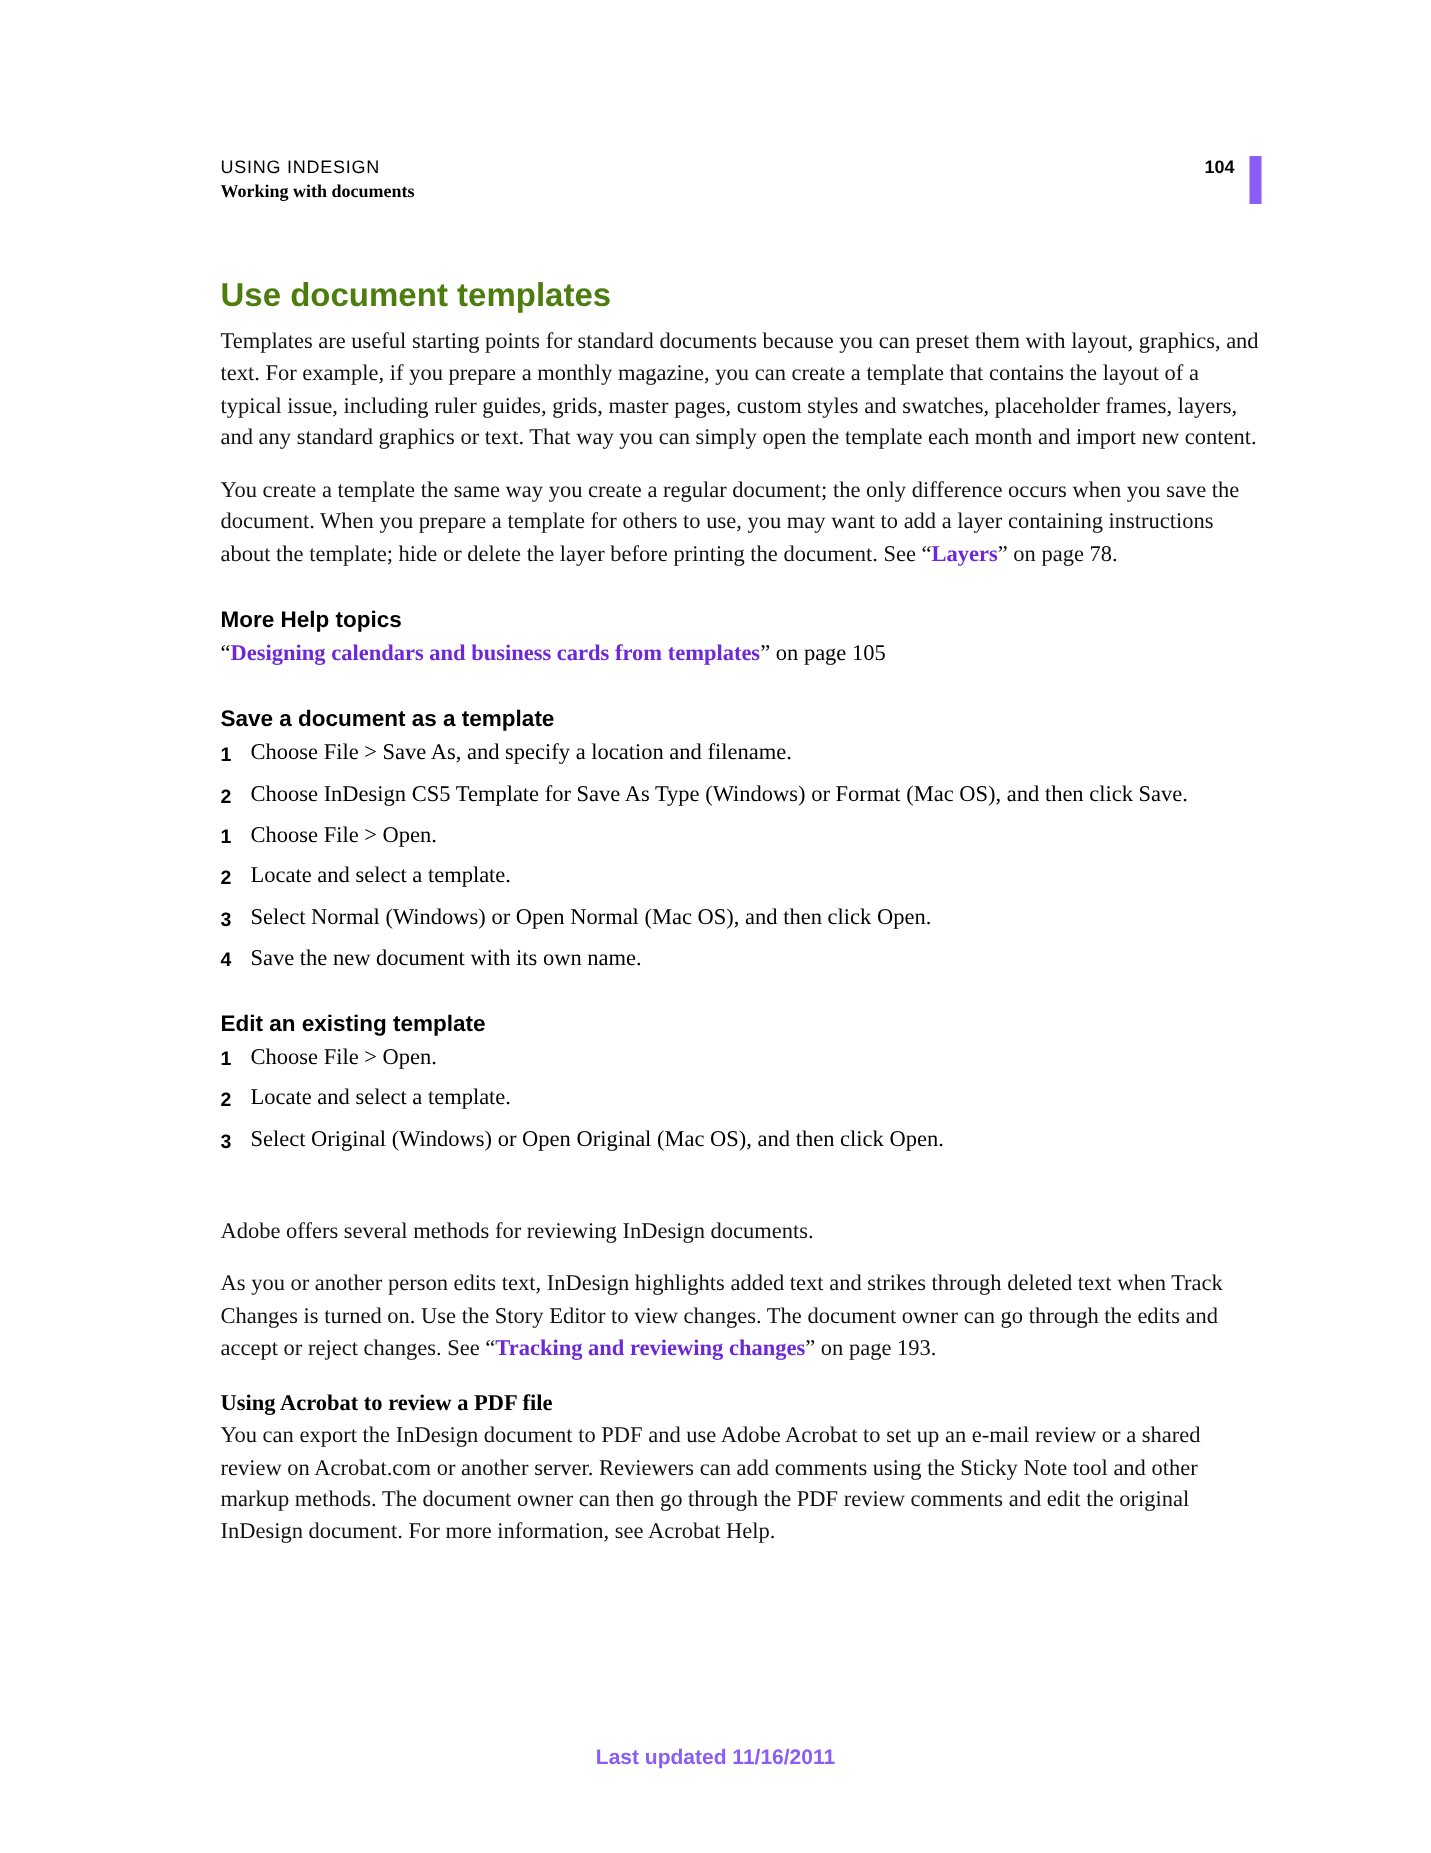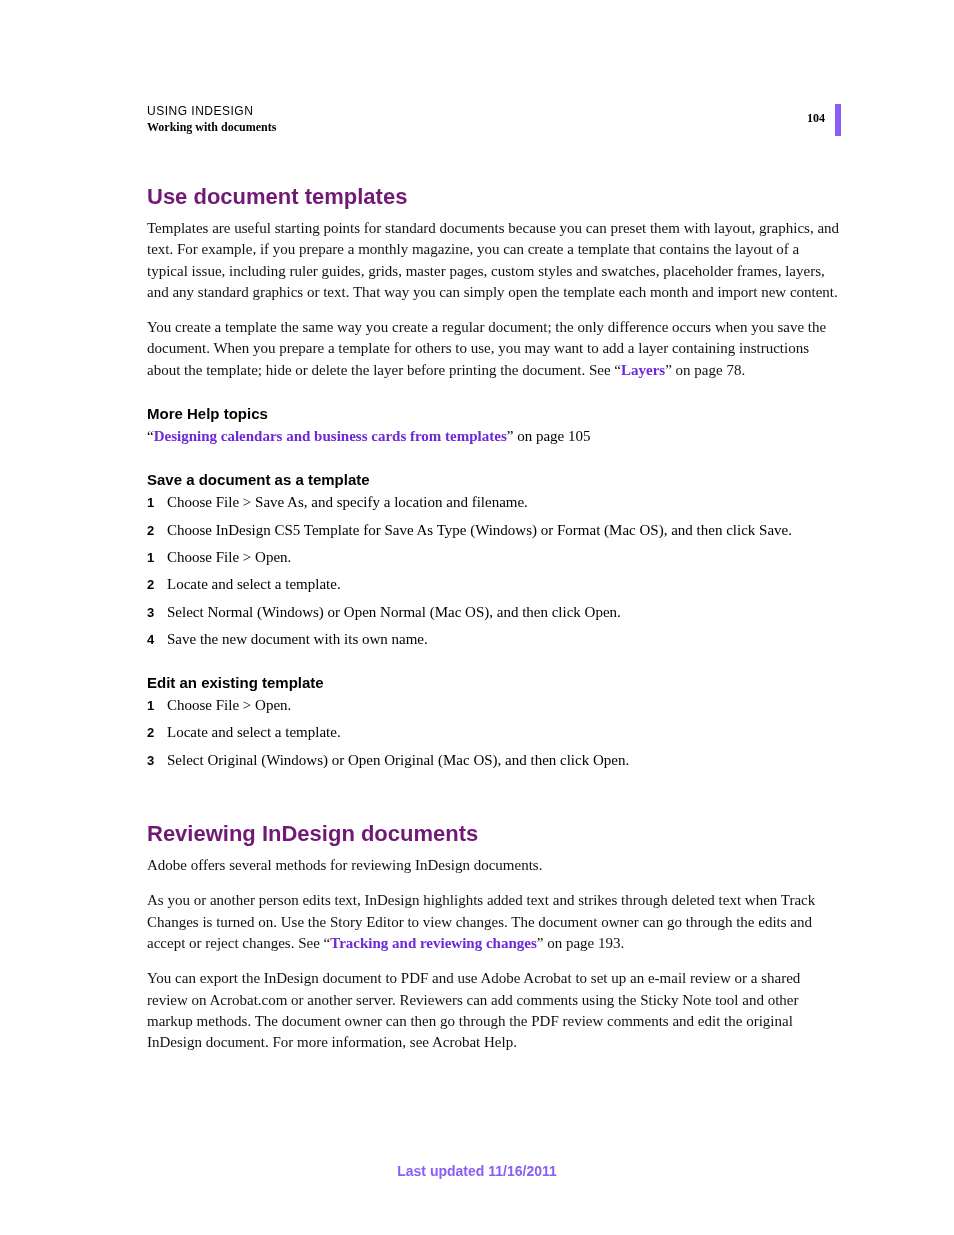--- a/index.html
+++ b/index.html
@@ -25,39 +25,39 @@
     font-size: 12px;
     letter-spacing: 0.5px;
     margin-bottom: 2px;
   }
   .header-line2 {
     font-size: 12px;
     font-weight: 700;
     font-family: Liberation Serif, serif;
   }
   .page-num-wrap {
-    border-right: 6px solid #8b5cf6;
+    border-right: 8px solid #8b5cf6;
     padding-right: 10px;
     padding-top: 0;
     padding-bottom: 10px;
     height: 32px;
     display: flex;
-    align-items: flex-end;
-    font-family: Liberation Serif, serif;
+    align-items: flex-start;
+    font-family: Liberation Sans, sans-serif;
   }
   .page-num {
     font-size: 12px;
     font-weight: 700;
   }
   .h2 {
     font-family: "Myriad Pro", "Segoe UI", Arial, sans-serif;
     font-weight: 700;
     font-size: 22px;
     margin-bottom: 8px;
-    color: #701a75;
+    color: #4d7c0f;
   }
   .para {
     font-size: 15px;
     line-height: 1.42;
     margin-bottom: 14px;
     color: #111;
   }
   .link { color: #6d28d9; font-weight: bold; }
   .h4 {
     font-family: "Myriad Pro", "Segoe UI", Arial, sans-serif;
@@ -152,25 +152,25 @@
   <div class="h4">Edit an existing template</div>
   <ol class="steps">
     <li>Choose File &gt; Open.</li>
     <li>Locate and select a template.</li>
     <li>Select Original (Windows) or Open Original (Mac OS), and then click Open.</li>
   </ol>
 
   <div class="section-gap"></div>
 
   <div class="reviewing">
-    <h2 class="h2">Reviewing InDesign documents</h2>
     <p class="para">Adobe offers several methods for reviewing InDesign documents.</p>
 
     <p class="para">
       <span>As you or another person edits text, InDesign highlights added text and strikes through deleted text when Track Changes is turned on. Use the Story Editor to view changes. The document owner can go through the edits and accept or reject changes. See “</span><a class="link">Tracking and reviewing changes</a><span>” on page 193.</span>
     </p>
 
+    <div class="bold-run">Using Acrobat to review a PDF file</div>
     <p class="para">You can export the InDesign document to PDF and use Adobe Acrobat to set up an e-mail review or a shared review on Acrobat.com or another server. Reviewers can add comments using the Sticky Note tool and other markup methods. The document owner can then go through the PDF review comments and edit the original InDesign document. For more information, see Acrobat Help.</p>
   </div>
 
 </div>
 
 <div class="footer">Last updated 11/16/2011</div>
 
 </body></html>

